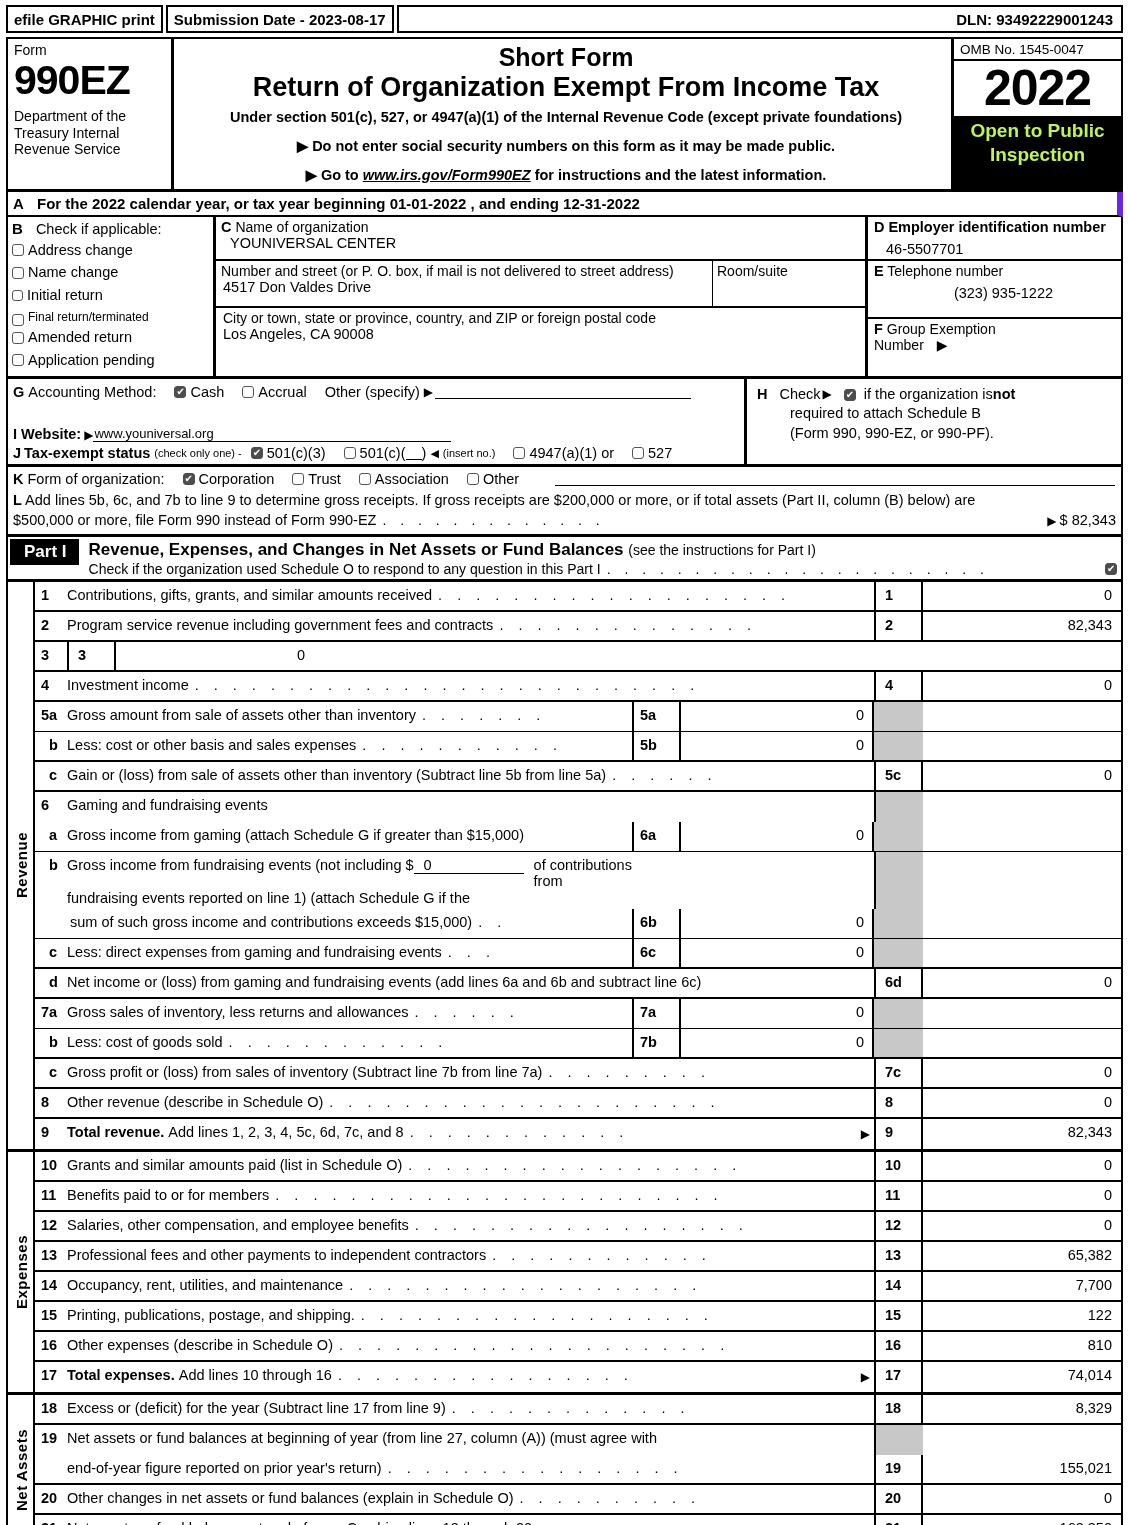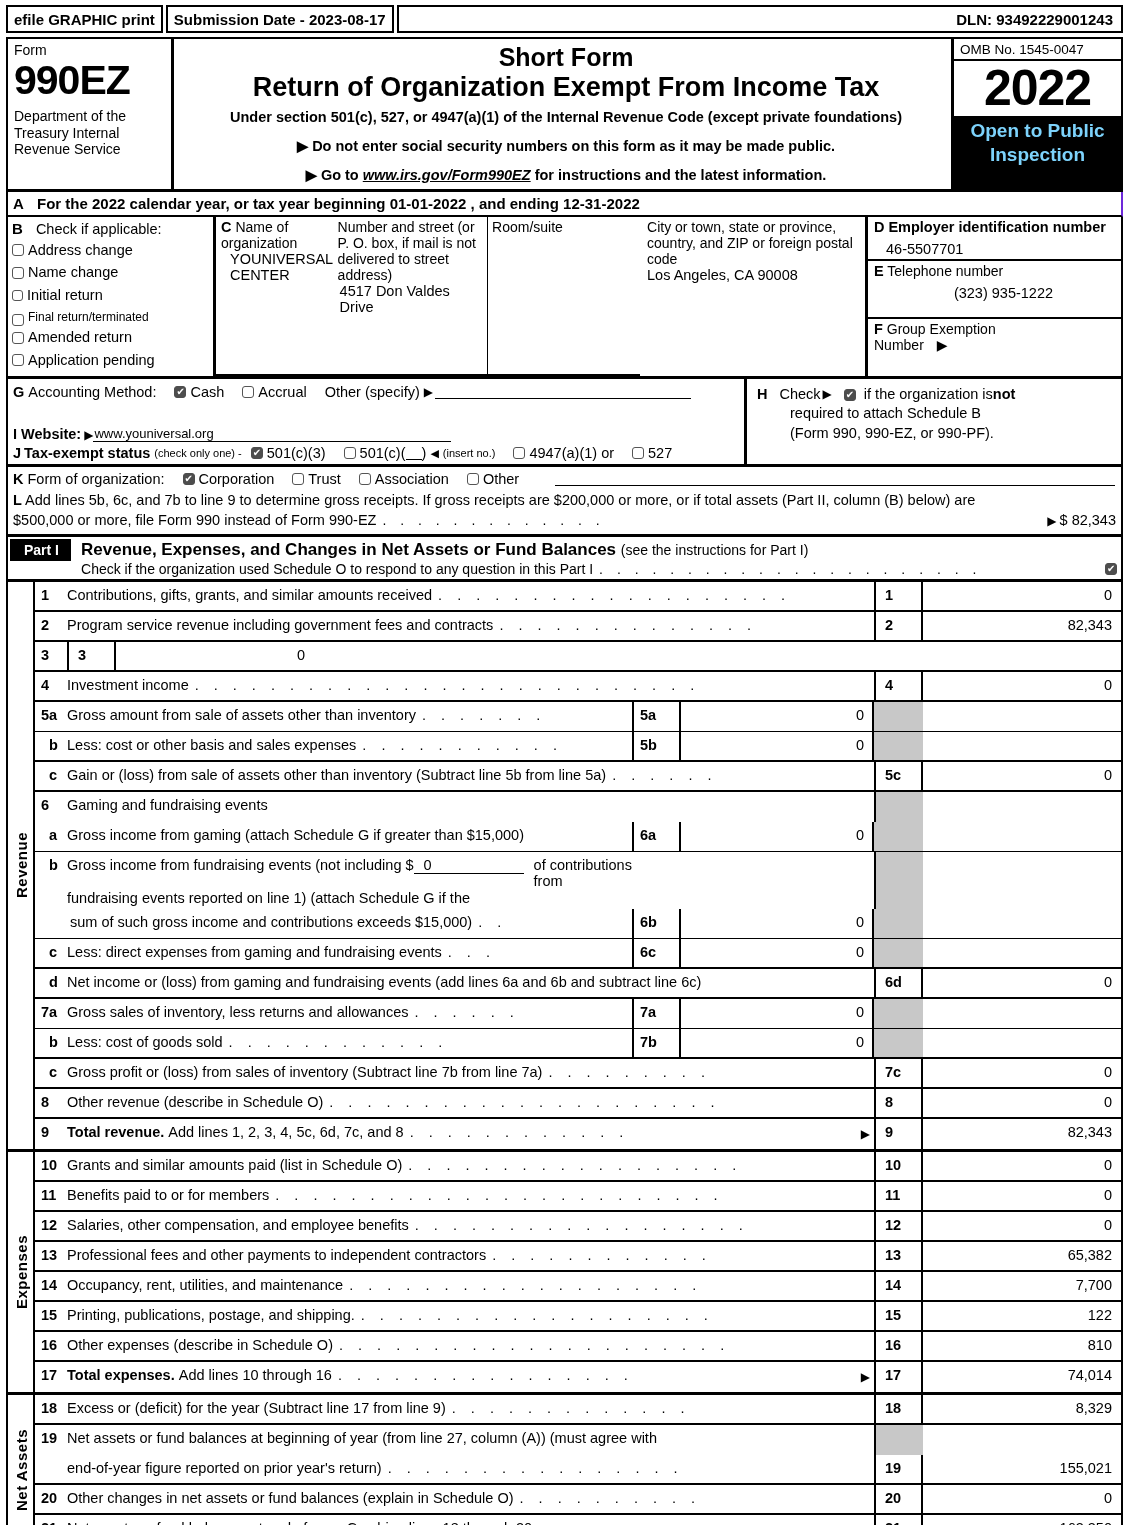--- a/index.html
+++ b/index.html
@@ -31,41 +31,41 @@
   .hdr-mid { flex:1; text-align:center; padding:4px 4px 6px; border-right:3px solid #000;margin-left:7px; }
   .hdr-mid .t1 { font-size:25px; font-weight:bold; line-height:1.15; }
   .hdr-mid .t2 { font-size:27px; font-weight:bold; line-height:1.18; }
   .hdr-mid .t3 { font-size:14.5px; font-weight:bold; margin-top:5px; }
   .hdr-mid .t4 { font-size:14.5px; font-weight:bold; margin-top:13px; }
   .hdr-mid .t5 { font-size:14.5px; font-weight:bold; margin-top:13px; }
   .hdr-mid .uline { text-decoration:underline; font-style:italic; }
   .hdr-right { width:167px; display:flex; flex-direction:column; }
   .omb { font-size:13.5px; padding:3px 0 2px 6px; border-bottom:2px solid #000; }
   .yearbig { font-size:50px; font-weight:bold; text-align:center; line-height:1; padding:2px 0 3px; letter-spacing:-1px; }
-  .openpub { background:#000; color:#7dd3fc; font-weight:bold; font-size:19px; text-align:center;
+  .openpub { background:#000; color:#bef264; font-weight:bold; font-size:19px; text-align:center;
              line-height:1.25; padding:3px 4px 6px; flex:1; }
 
   
   .lineA { font-size:15px; font-weight:bold; padding:3px 0 3px 5px; border-left:2px solid #000;
-           border-right:2px solid #6d28d9; border-bottom:2px solid #000; }
+           border-right:6px solid #6d28d9; border-bottom:2px solid #000; }
   .lineA b.letter { font-size:15px; }
 
   
   .bcd { display:flex; border-left:2px solid #000; border-right:2px solid #000; border-bottom:3px solid #000; }
   .colB { width:208px; padding:3px 0 4px 4px; border-right:3px solid #000; }
   .colB .bhead { font-size:14.5px; margin-bottom:3px; }
   .colB .bhead b { font-size:15px; }
   .cbrow { display:flex; align-items:center; font-size:14.5px; line-height:1.5; margin-bottom:1px; }
   .cbrow.small { font-size:12px;align-items:flex-end; }
   .cbox { width:12px; height:12px; border:1.6px solid #555; border-radius:3px; margin-right:4px; flex:0 0 auto; background:#fff; }
   .cbox.sm { width:11px; height:11px; }
   .cbox.checked { background:#4d4d4d; border-color:#4d4d4d; position:relative; }
   .cbox.checked:after { content:"\2714"; color:#fff; font-size:10px; position:absolute;
                         left:1px; top:-2px; line-height:13px; }
-  .colC { flex:1; display:flex; flex-direction:row; border-right:3px solid #000; }
+  .colC { flex:1; display:flex; flex-direction:column; border-right:3px solid #000; }
   .cc-name { border-bottom:2px solid #000; padding:2px 0 2px 5px; min-height:44px; }
   .cc-street { display:flex; border-bottom:2px solid #000; min-height:47px; }
   .cc-street .s1 { flex:1; padding:2px 0 2px 5px; border-right:1.5px solid #000; }
   .cc-street .s2 { width:152px; padding:2px 0 2px 4px; }
   .cc-city { padding:2px 0 2px 7px; min-height:60px; }
   .lbl { font-size:14px; }
   .lbl b { font-size:14.5px; }
   .val { font-size:14.5px; }
   .colD { width:253px; display:flex; flex-direction:column; }
   .dcell { border-bottom:2px solid #000; padding:2px 0 2px 6px; }
@@ -89,21 +89,21 @@
   
   .kline { font-size:14.5px; display:flex; align-items:center; border-left:2px solid #000;
            border-right:2px solid #000; padding:4px 0 3px 5px; }
   .kline .rule { border-bottom:1.6px solid #000; flex:1; height:13px; margin:0 6px 0 36px; }
   .lline { font-size:14.5px; border-left:2px solid #000; border-right:2px solid #000;
            border-bottom:3px solid #000; padding:1px 5px 4px 5px; line-height:1.33; }
 
   
   .partbar { display:flex; align-items:flex-start; border-left:2px solid #000; border-right:2px solid #000;
              border-bottom:3px solid #000; }
-  .partbox { background:#000; color:#fff; font-weight:bold; font-size:14px; padding:3px 12px 3px 14px;
+  .partbox { background:#000; color:#fff; font-weight:bold; font-size:17px; padding:3px 12px 3px 14px;
              margin:2px 0 0 2px; }
   .partttl { padding:3px 0 2px 10px; flex:1; }
   .partttl .main { font-size:17px; font-weight:bold; }
   .partttl .main span.sub { font-size:14px; font-weight:normal; }
   .partttl .sched { font-size:14px; display:flex; align-items:center; margin-top:1px; }
   .dots { flex:1; overflow:hidden; white-space:nowrap; letter-spacing:5px; font-size:14px;
           margin:0 6px; line-height:1; }
 
   
   .tblwrap { display:flex; border-left:2px solid #000; border-right:2px solid #000; }

